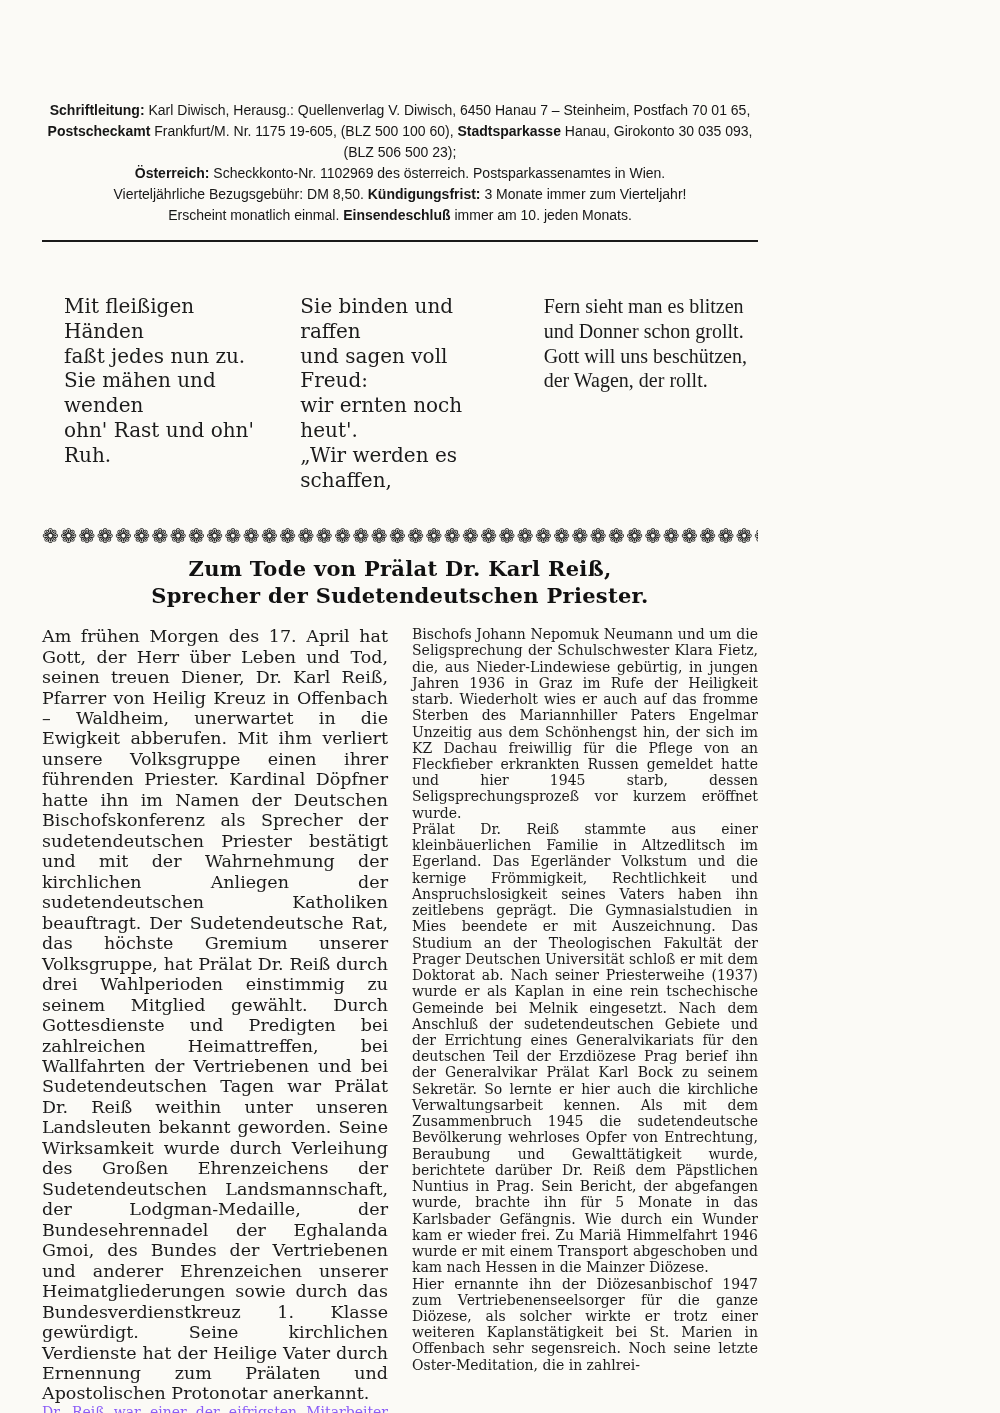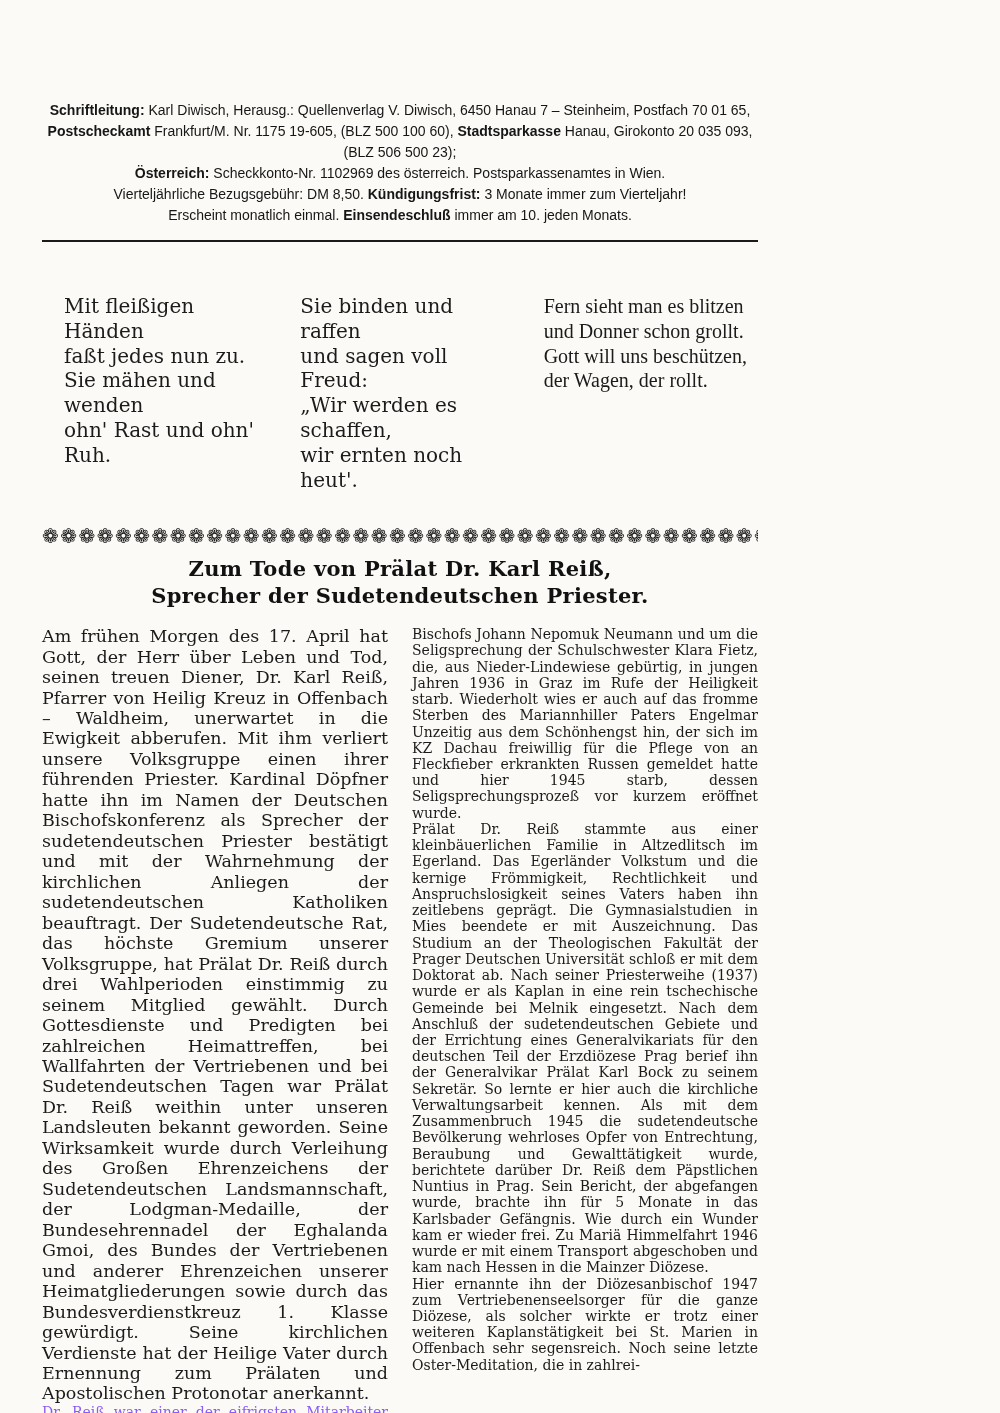--- a/index.html
+++ b/index.html
@@ -83,41 +83,41 @@
     color:#222;
   }
 </style>
 </head>
 <body>
 
 <div class="page">
 
   <header class="masthead">
     <div class="m-line"><b>Schriftleitung:</b><span> Karl Diwisch, Herausg.: Quellenverlag V. Diwisch, 6450 Hanau 7 – Steinheim, Postfach 70 01 65,</span></div>
-    <div class="m-line"><b>Postscheckamt</b><span> Frankfurt/M. Nr. 1175 19-605, (BLZ 500 100 60), </span><b>Stadtsparkasse</b><span> Hanau, Girokonto 20 035 093,</span></div>
+    <div class="m-line"><b>Postscheckamt</b><span> Frankfurt/M. Nr. 1175 19-605, (BLZ 500 100 60), </span><b>Stadtsparkasse</b><span> Hanau, Girokonto 30 035 093,</span></div>
     <div class="m-line"><span>(BLZ 506 500 23);</span></div>
     <div class="m-line"><b>Österreich:</b><span> Scheckkonto-Nr. 1102969 des österreich. Postsparkassenamtes in Wien.</span></div>
     <div class="m-line"><span>Vierteljährliche Bezugsgebühr: DM 8,50. </span><b>Kündigungsfrist:</b><span> 3 Monate immer zum Vierteljahr!</span></div>
     <div class="m-line"><span>Erscheint monatlich einmal. </span><b>Einsendeschluß</b><span> immer am 10. jeden Monats.</span></div>
   </header>
 
   <div class="divider"></div>
 
   <section class="poem">
     <div class="pcol pcol-1">
       <div>Mit fleißigen Händen</div>
       <div>faßt jedes nun zu.</div>
       <div>Sie mähen und wenden</div>
       <div>ohn' Rast und ohn' Ruh.</div>
     </div>
     <div class="pcol pcol-2">
       <div>Sie binden und raffen</div>
       <div>und sagen voll Freud:</div>
+      <div>wir ernten noch heut'.</div>
       <div>„Wir werden es schaffen,</div>
-      <div>wir ernten noch heut'.</div>
     </div>
     <div class="pcol pcol-3">
       <div>Fern sieht man es blitzen</div>
       <div>und Donner schon grollt.</div>
       <div>Gott will uns beschützen,</div>
       <div>der Wagen, der rollt.</div>
     </div>
   </section>
 
   <div class="ornament">❁❁❁❁❁❁❁❁❁❁❁❁❁❁❁❁❁❁❁❁❁❁❁❁❁❁❁❁❁❁❁❁❁❁❁❁❁❁❁❁</div>

